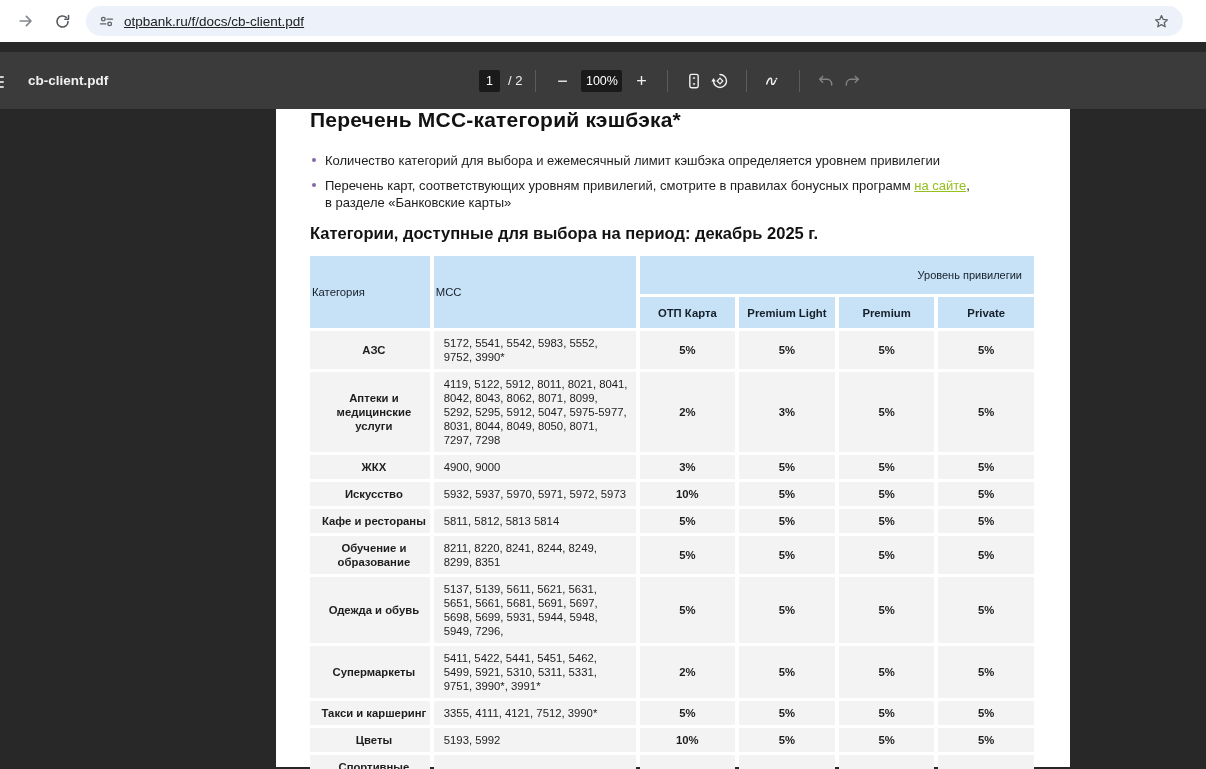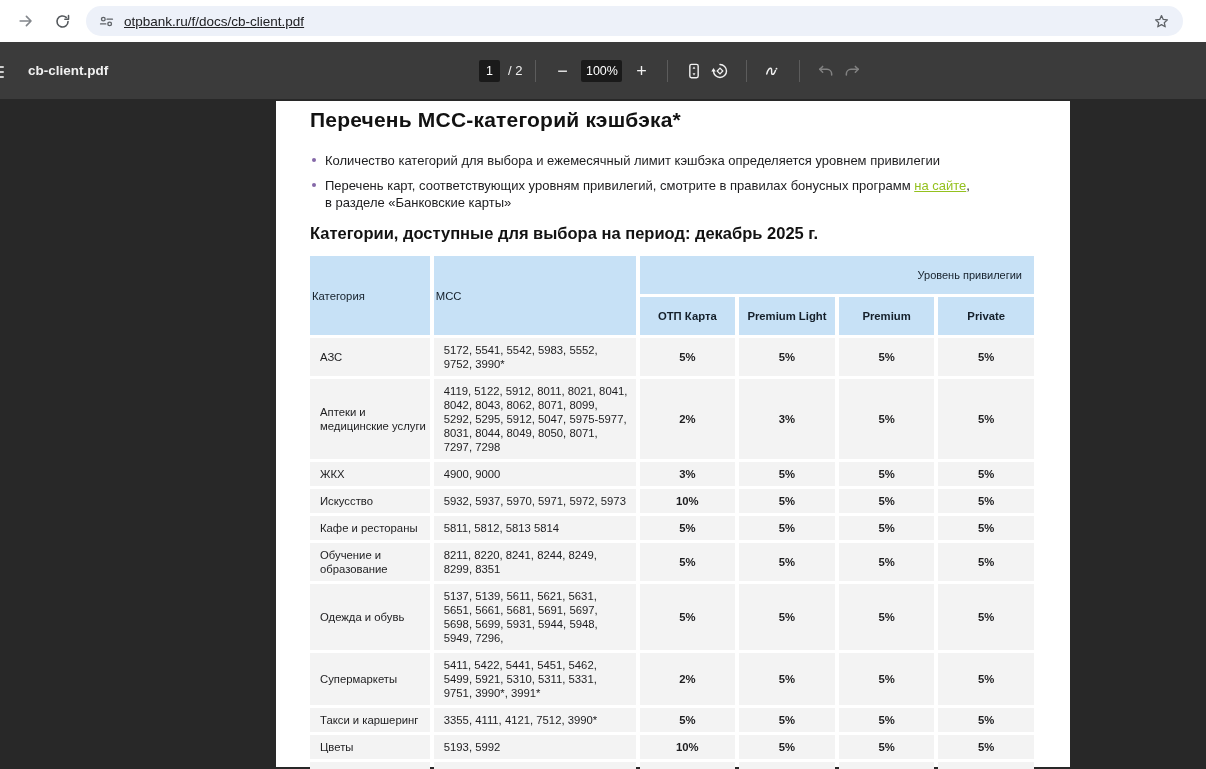--- a/index.html
+++ b/index.html
@@ -16,21 +16,21 @@
   .nav-refresh { left:50px; }
   .omnibox {
     position:absolute; left:86px; top:6px; width:1097px; height:30px;
     background:#edf1f9; border-radius:15px; display:flex; align-items:center;
   }
   .site-info { width:24px; height:24px; margin-left:8px; display:flex; align-items:center; justify-content:center; }
   .url-text { margin-left:6px; font-size:13.5px; color:#202124; flex:1; white-space:nowrap; overflow:hidden;text-decoration:underline; }
   .bookmark { width:24px; height:24px; margin-right:10px; display:flex; align-items:center; justify-content:center; }
 
   
-  .pdf-toolbar { position:absolute; top:42px; left:0; right:0; height:57px; background:#3b3b3b; z-index:4; overflow:hidden; }
+  .pdf-toolbar { position:absolute; top:52px; left:0; right:0; height:57px; background:#3b3b3b; z-index:4; overflow:hidden; }
   .menu-sliver { position:absolute; left:-13px; top:21px; width:17px; }
   .menu-sliver .bar { height:2px; background:#cfcfcf; margin:3px 0; border-radius:1px; }
   .file-title { position:absolute; left:28px; top:0; height:57px; line-height:57px; color:#f1f1f1; font-size:13.5px; font-weight:700; }
   .center-controls { position:absolute; left:479px; top:0; height:57px; display:flex; align-items:center; }
   .page-box { width:21px; height:22px; background:#1a1a1a; color:#ffffff; font-size:12.5px; text-align:center; line-height:22px; border:none; border-radius:2px; }
   .page-total { color:#f1f1f1; font-size:13px; margin-left:8px; }
   .tb-sep { width:1px; height:22px; background:#5c5c5c; margin:0 13px; }
   .tb-btn { width:26px; height:26px; display:flex; align-items:center; justify-content:center; color:#f1f1f1; cursor:pointer; border-radius:50%; flex:none; }
   .zoom-sign { font-size:18px; line-height:1; color:#f1f1f1; }
   .zoom-box { height:22px; min-width:41px; padding:0 2px; margin:0 6px; background:#1a1a1a; color:#ffffff; font-size:12.5px; text-align:center; line-height:22px; border-radius:2px; }
@@ -49,23 +49,23 @@
   .doc-link { color:#94c11e; text-decoration:underline; cursor:pointer; }
   .section-heading { margin-top:13px; font-size:16.5px; font-weight:700; color:#121212; }
 
   
   table.mcc { border-collapse:separate; border-spacing:4px 3px; margin:10px 0 0 -4px; table-layout:fixed; }
   col.c-cat { width:120px; } col.c-mcc { width:203px; } col.c-lvl { width:96px; }
   .mcc th, .mcc td { font-size:11.3px; line-height:14px; vertical-align:middle; }
   .mcc th { background:#c7e1f6; font-weight:400; color:#15202b; }
   th.h-left { text-align:left; padding:6px 4px 6px 2px; }
   th.h-group { text-align:right; font-size:11px; height:16px; padding:12px; }
-  th.h-level { text-align:center; font-weight:700; height:38px; padding:2px; }
+  th.h-level { text-align:center; font-weight:700; height:31px; padding:2px; }
   .mcc td { background:#f3f3f3; padding:5px 4px; }
-  td.cat { font-weight:400; text-align:left; padding-left:10px; padding-right:2px; }
+  td.cat { font-weight:700; text-align:center; padding-left:10px; padding-right:2px; }
   td.codes { text-align:left; padding-left:10px; padding-right:8px; }
   td.val { text-align:center; font-weight:700; }
 </style>
 </head>
 <body>
 
 <div class="browser-bar">
   <div class="nav-btn nav-forward">
     <svg width="20" height="20" viewBox="0 0 24 24">
       <path d="M5 12h13M12.5 6.5L18 12l-5.5 5.5" fill="none" stroke="#83878c" stroke-width="2" stroke-linecap="round" stroke-linejoin="round"></path>

